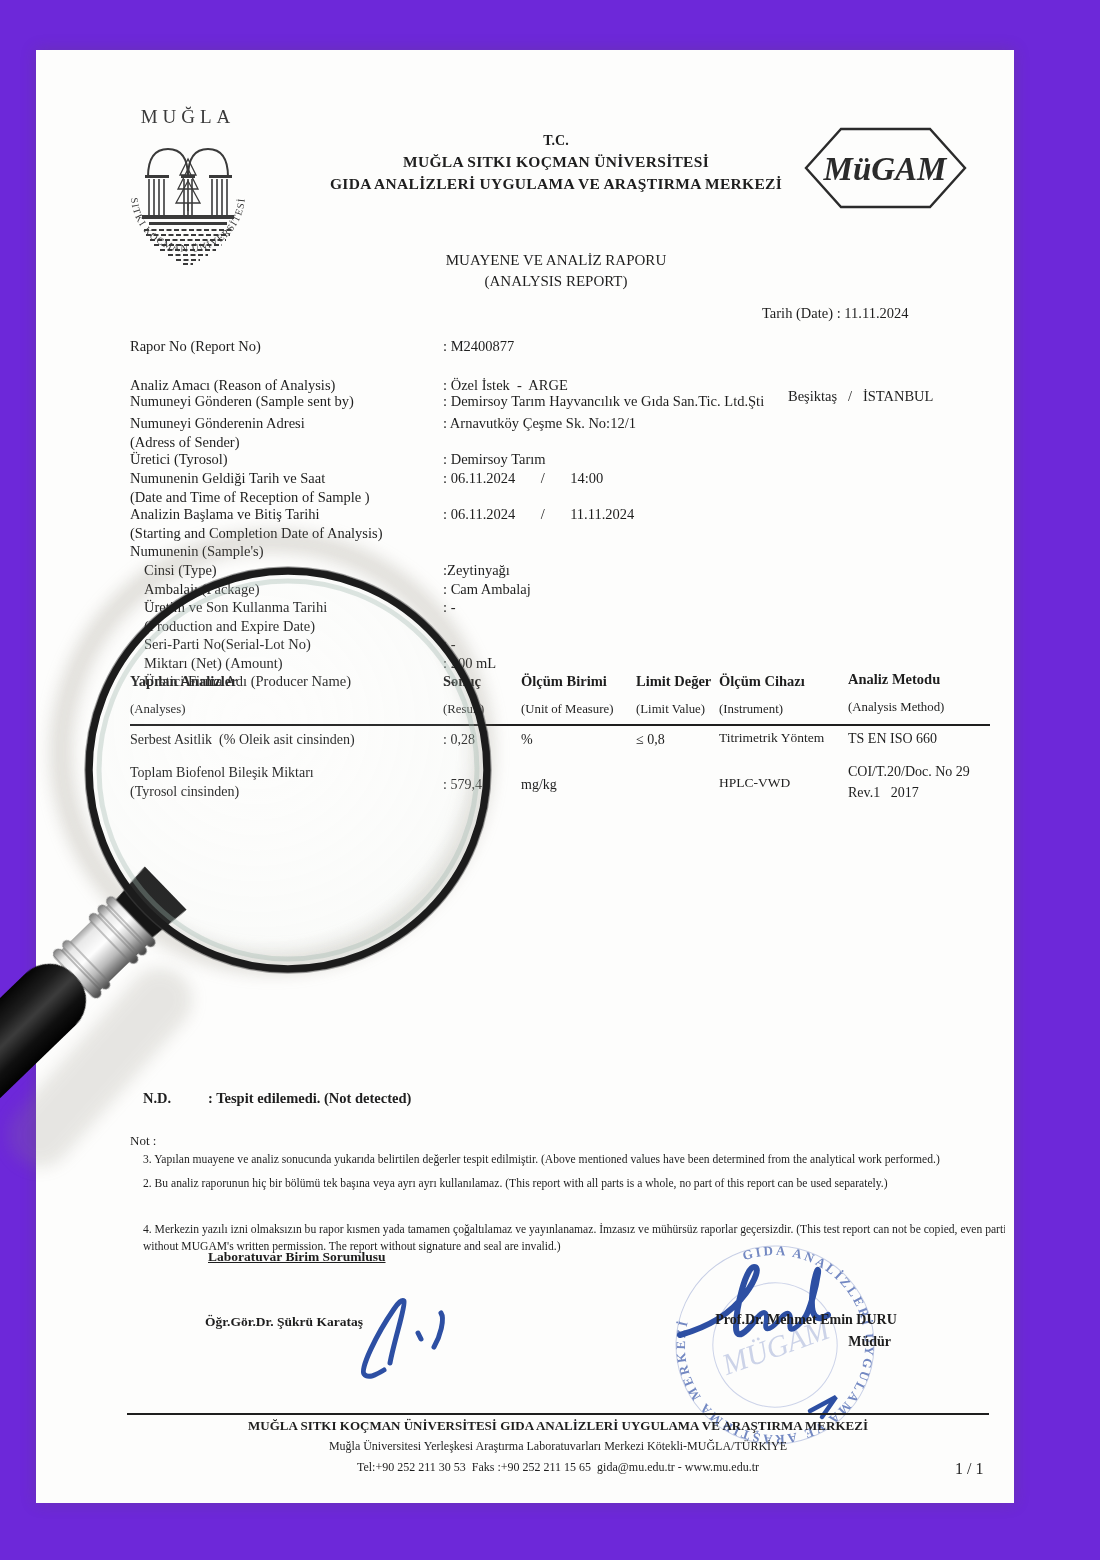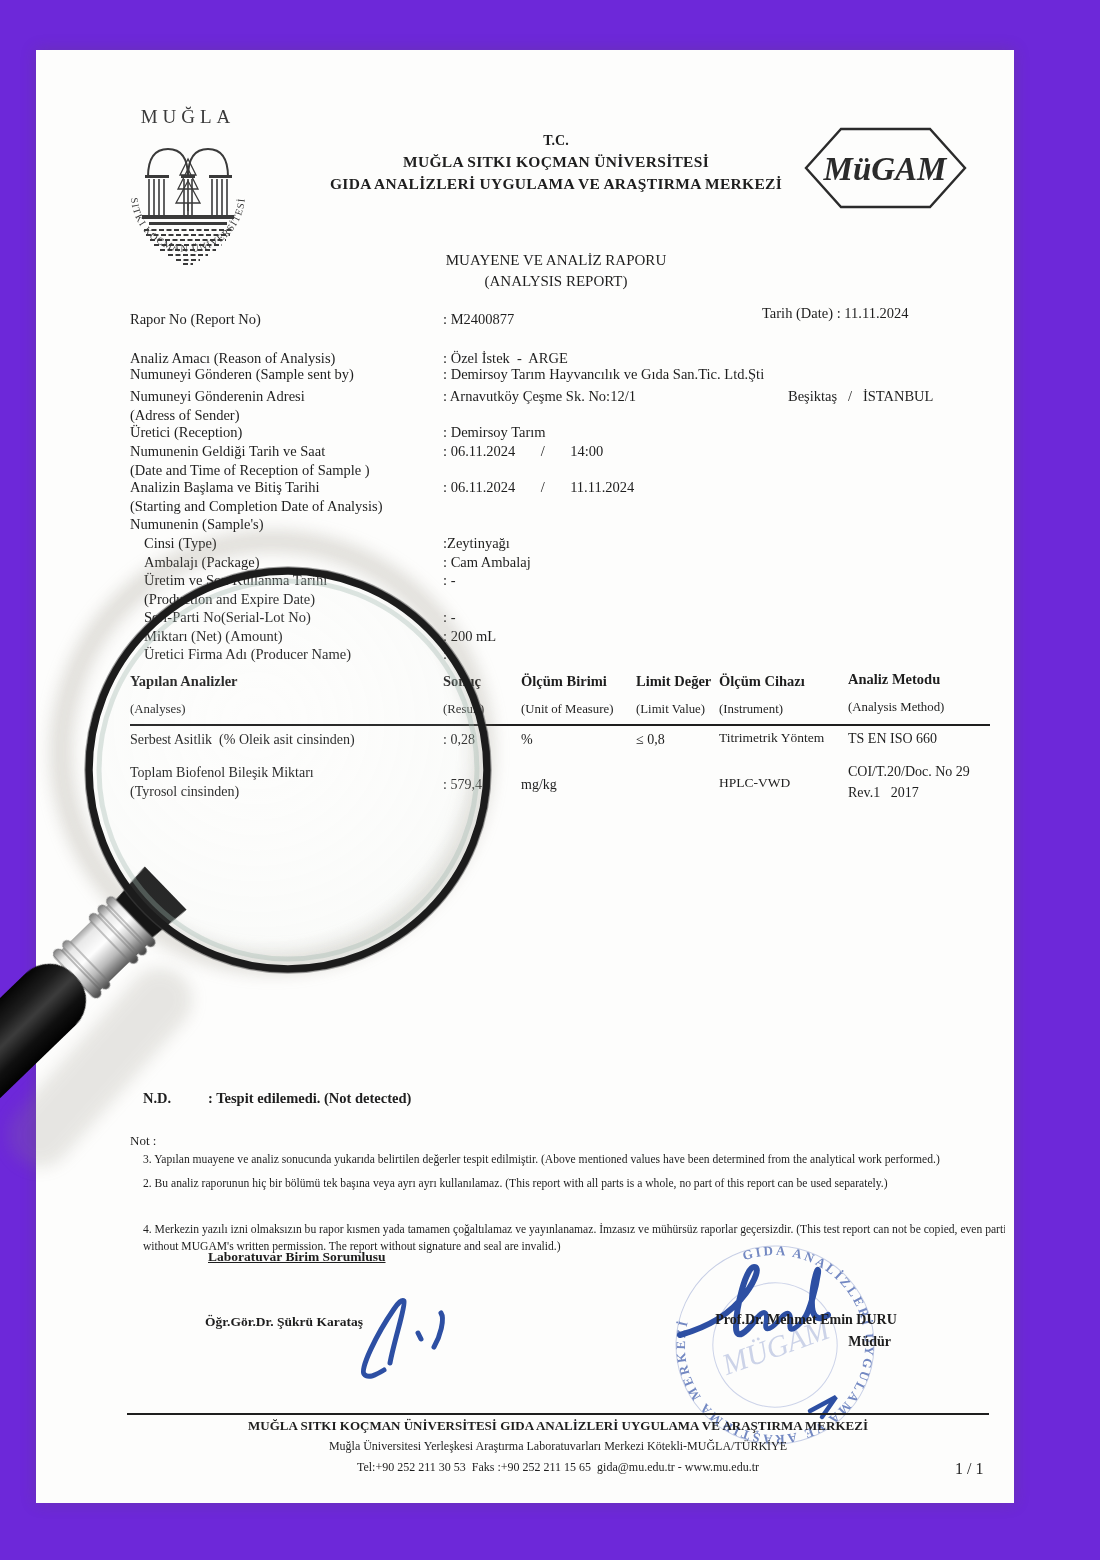--- a/index.html
+++ b/index.html
@@ -10,21 +10,21 @@
   .abs{position:absolute;}
   .b{font-weight:bold;}
   .pre{white-space:pre;}
   .center{text-align:center;}
   
   .hdr{left:215px;top:80px;width:610px;text-align:center;font-weight:bold;}
   .hdr .tc{font-size:14px;line-height:21px;}
   .hdr .l1{font-size:15.5px;line-height:22px;letter-spacing:.3px;}
   .ttl{left:215px;top:200px;width:610px;text-align:center;font-weight:normal;font-size:15px;line-height:21px;}
   
-  .fline{position:absolute;left:94px;width:860px;height:19px;font-size:14.5px;}
+  .fline{position:absolute;left:94px;width:860px;height:19px;font-size:14.5px;margin-top:27px;}
   .fline .lab{position:absolute;left:0;white-space:pre;}
   .fline.ind .lab{left:14px;}
   .fline .val{position:absolute;left:313px;white-space:pre;}
   
   .th{font-weight:bold;font-size:14.5px;white-space:pre;}
   .ts{font-size:12.8px;white-space:pre;}
   .td{font-size:14px;white-space:pre;}
   .rule{position:absolute;background:#1e1e1e;}
   
   .note{position:absolute;left:107px;width:862px;font-size:11.6px;white-space:nowrap;overflow:hidden;}
@@ -119,21 +119,21 @@
       </div>
     <div class="fline" style="top:338px">
         <span class="lab">Numuneyi Gönderenin Adresi</span>
         <span class="val">: Arnavutköy Çeşme Sk. No:12/1</span>
       </div>
     <div class="fline" style="top:357px">
         <span class="lab">(Adress of Sender)</span>
         <span class="val"></span>
       </div>
     <div class="fline" style="top:374px">
-        <span class="lab">Üretici (Reception)</span>
+        <span class="lab">Üretici (Tyrosol)</span>
         <span class="val">: Demirsoy Tarım</span>
       </div>
     <div class="fline" style="top:393px">
         <span class="lab">Numunenin Geldiği Tarih ve Saat</span>
         <span class="val">: 06.11.2024       /       14:00</span>
       </div>
     <div class="fline" style="top:412px">
         <span class="lab">(Date and Time of Reception of Sample )</span>
         <span class="val"></span>
       </div>

